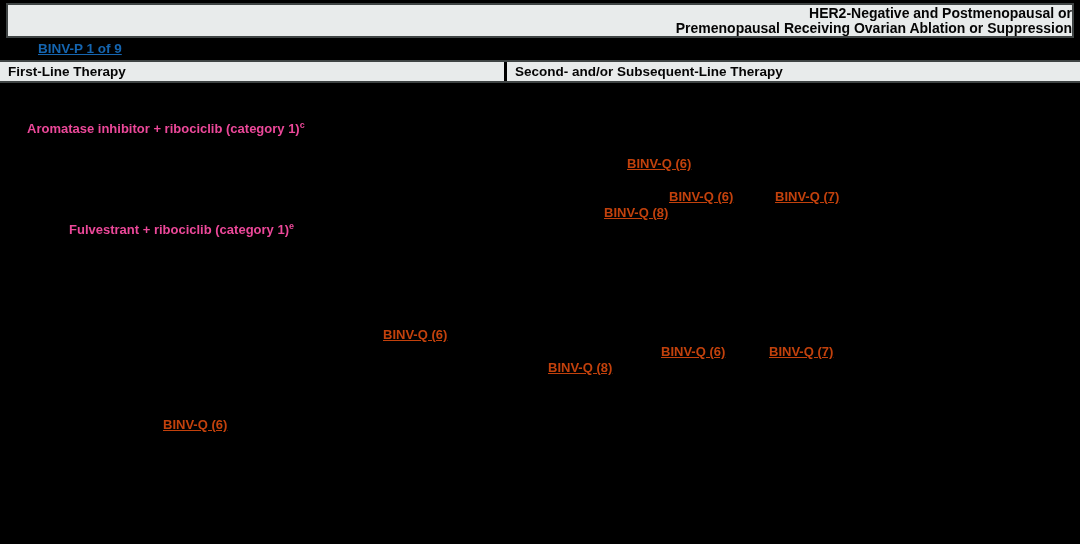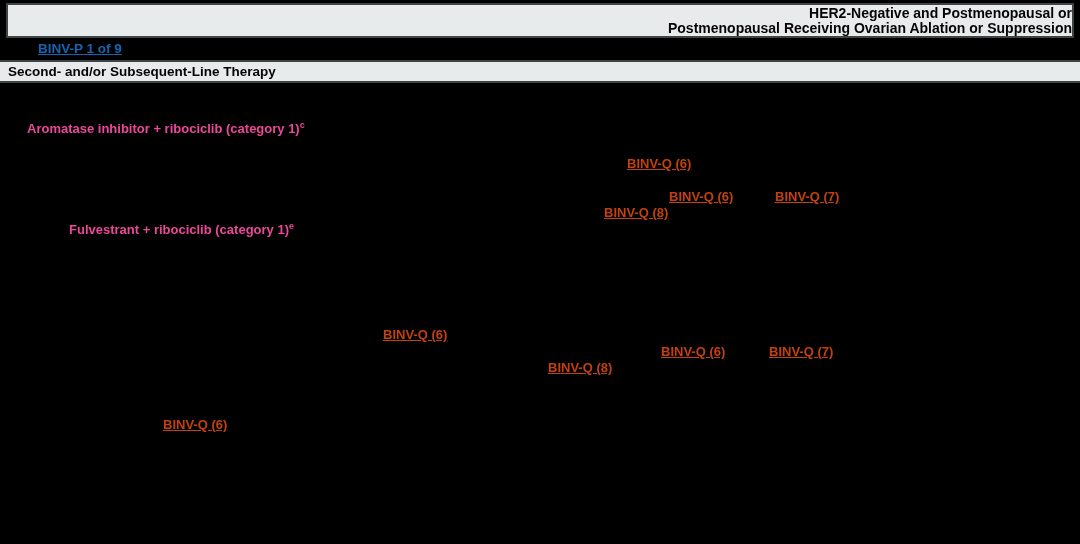--- a/index.html
+++ b/index.html
@@ -92,26 +92,27 @@
   #q6 { left: 661px; top: 344px; }
   #q7 { left: 769px; top: 344px; }
   #q8 { left: 548px; top: 360px; }
   #q9 { left: 163px; top: 417px; }
 </style>
 </head>
 <body>
 
 <div class="title-box">
   <div>HER2-Negative and Postmenopausal or</div>
-  <div>Postmenopausal Receiving Ovarian Ablation or Suppression</div>
+  <div>Premenopausal Receiving Ovarian Ablation or Suppression</div>
 </div>
 
 <a class="page-link">BINV-P 1 of 9</a>
 
 <div class="header-row">
+  <div class="header-cell first">First-Line Therapy</div>
   <div class="header-cell second">Second- and/or Subsequent-Line Therapy</div>
 </div>
 
 <div class="therapy" id="therapy-1"><span>Aromatase inhibitor + ribociclib (category 1)</span><sup>c</sup></div>
 
 <div class="therapy" id="therapy-2"><span>Fulvestrant + ribociclib (category 1)</span><sup>e</sup></div>
 
 <a class="qlink" id="q1">BINV-Q (6)</a>
 <a class="qlink" id="q2">BINV-Q (6)</a>
 <a class="qlink" id="q3">BINV-Q (7)</a>

